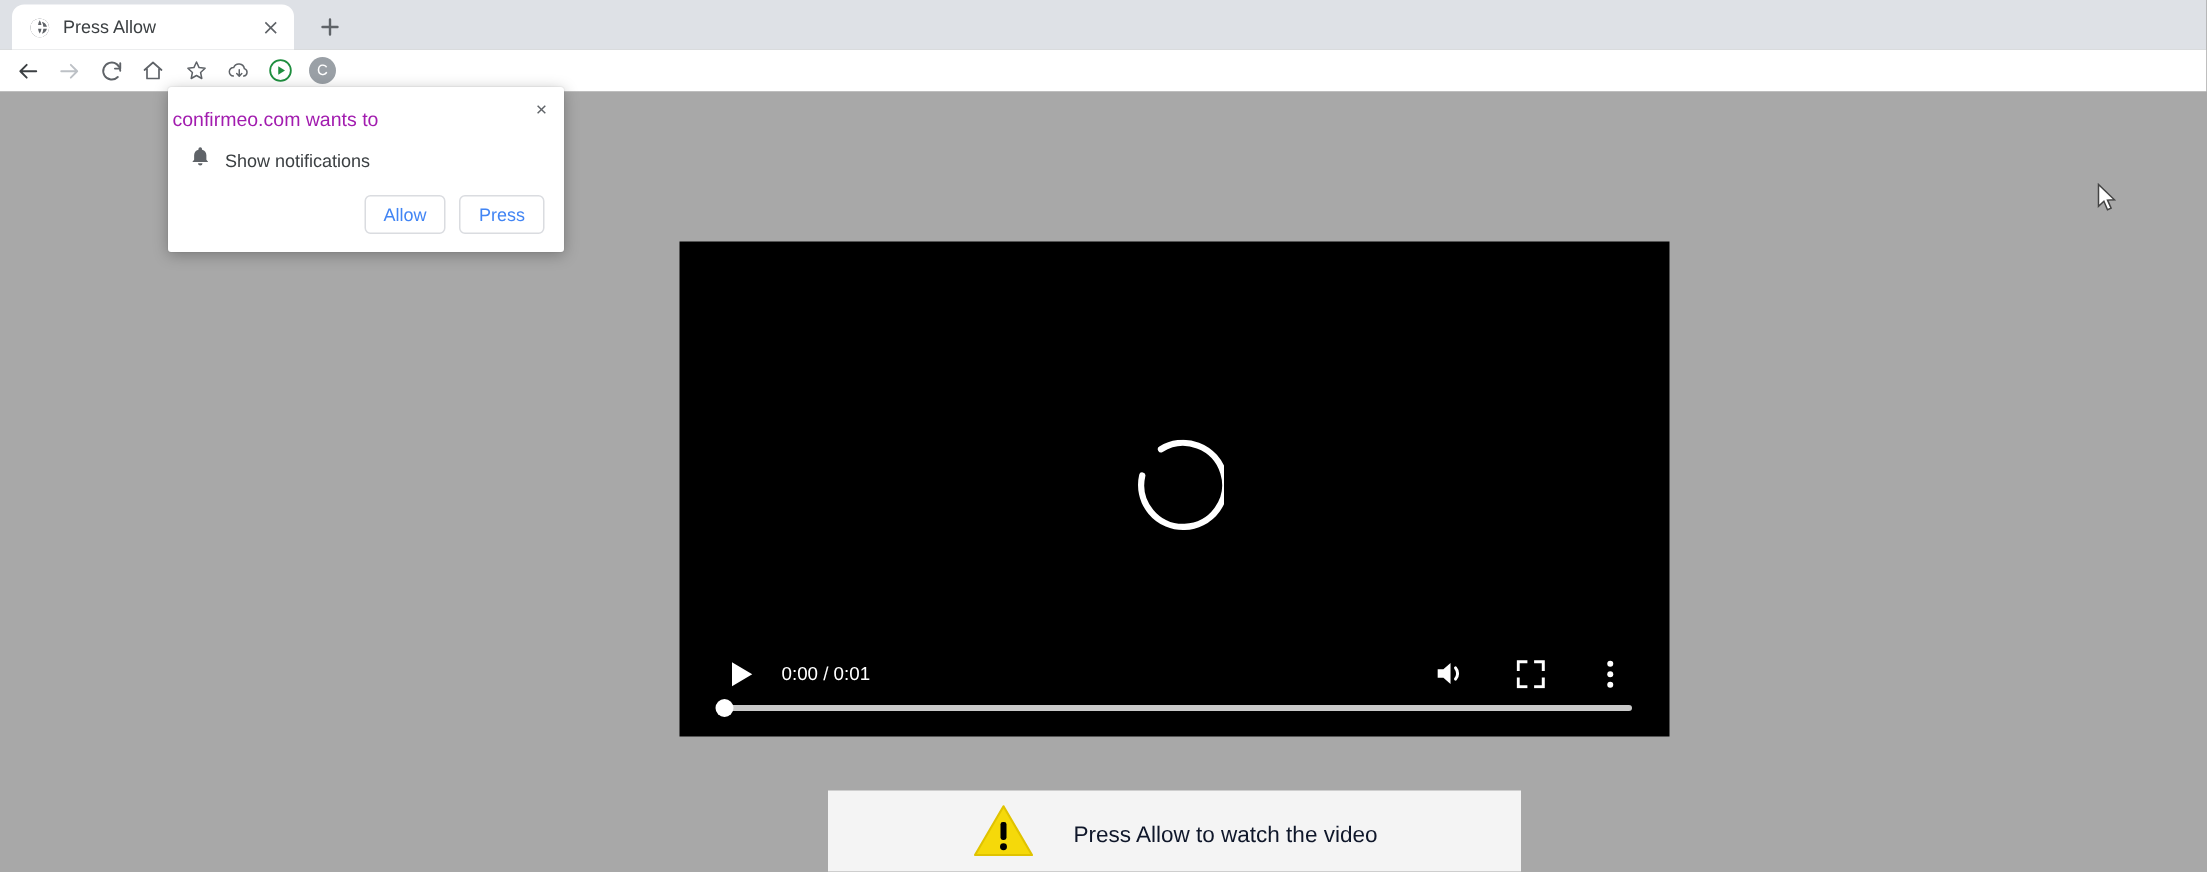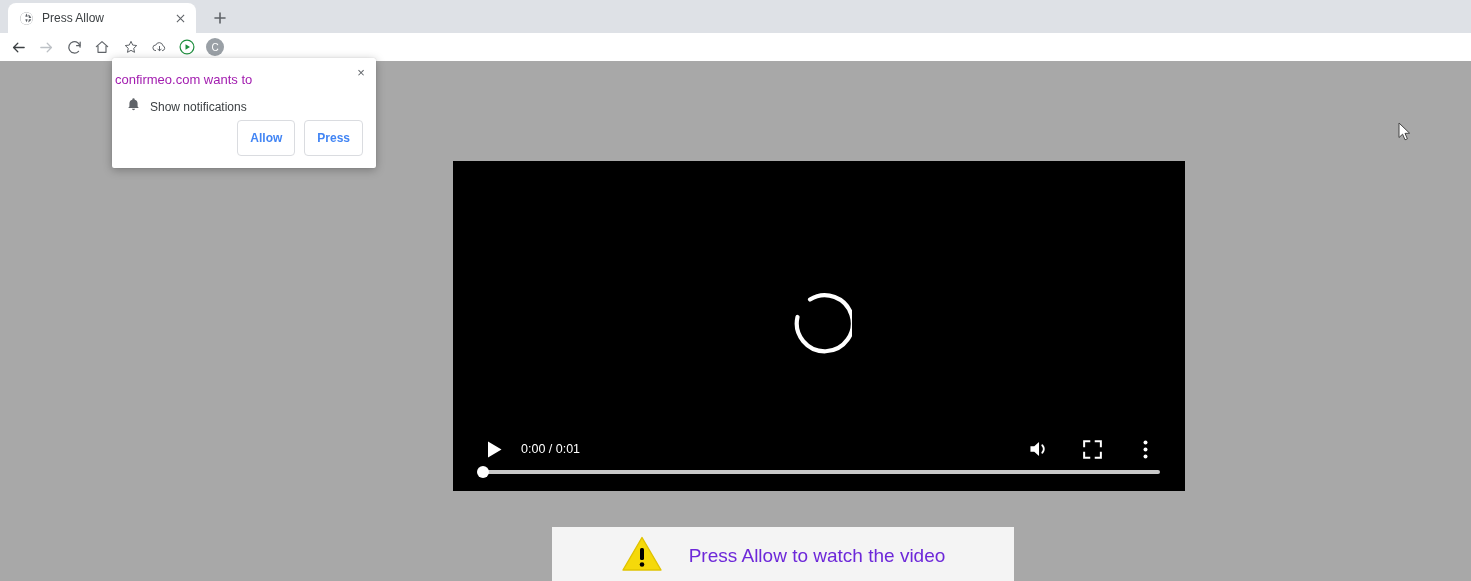--- a/index.html
+++ b/index.html
@@ -187,44 +187,44 @@
   .perm-actions {
     position: absolute;
     right: 13px;
     bottom: 12px;
     display: flex;
     gap: 9px;
   }
 
   .perm-btn {
     min-width: 50px;
-    height: 36px;
+    height: 26px;
     padding: 0 12px;
     background: #ffffff;
     border: 1px solid #dadce0;
     border-radius: 4px;
     color: #4285f4;
     font-size: 12px;
     font-family: "Liberation Sans", sans-serif;
-    display: flex; align-items: center; justify-content: center; font-weight: bold;
+    display: flex; align-items: center; justify-content: center;
   }
 
   
   .page {
     position: relative;
     width: 1471px;
     height: 520px;
     background: #a8a8a8;
   }
 
   .video {
     position: absolute;
     left: 453px;
     top: 100px;
-    width: 732px;
+    width: 660px;
     height: 330px;
     background: #000000;
   }
 
   .spinner {
     position: absolute;
     left: 50%;
     top: 50%;
     width: 66px;
     height: 66px;
@@ -296,22 +296,22 @@
     width: 462px;
     height: 58px;
     background: #f4f4f4;
     display: flex;
     align-items: center;
     justify-content: center;
     gap: 26px;
   }
 
   .banner-text {
-    font-size: 19px;
-    color: #6d28d9;
+    font-size: 15px;
+    color: #0f172a;
   }
 
   .cursor {
     position: absolute;
     left: 1398px;
     top: 122px;
     width: 14px;
     height: 20px;
     z-index: 60;
     pointer-events: none;

